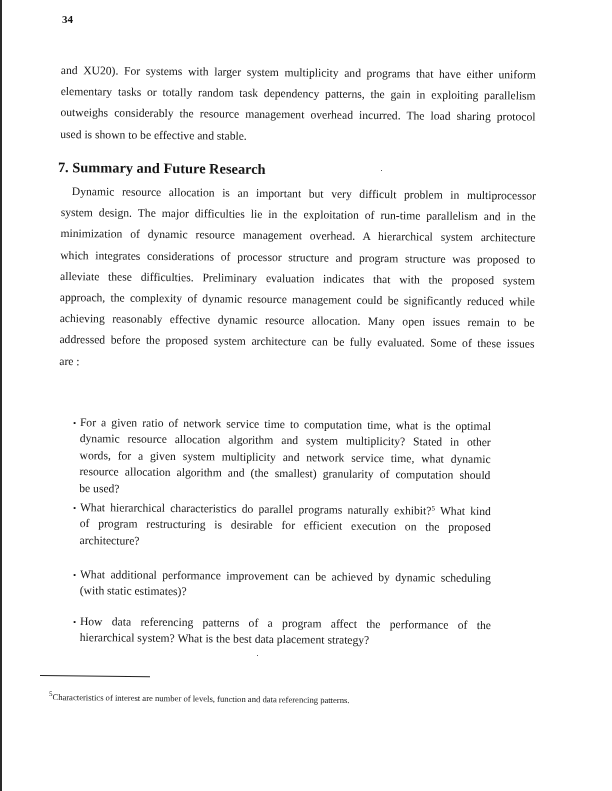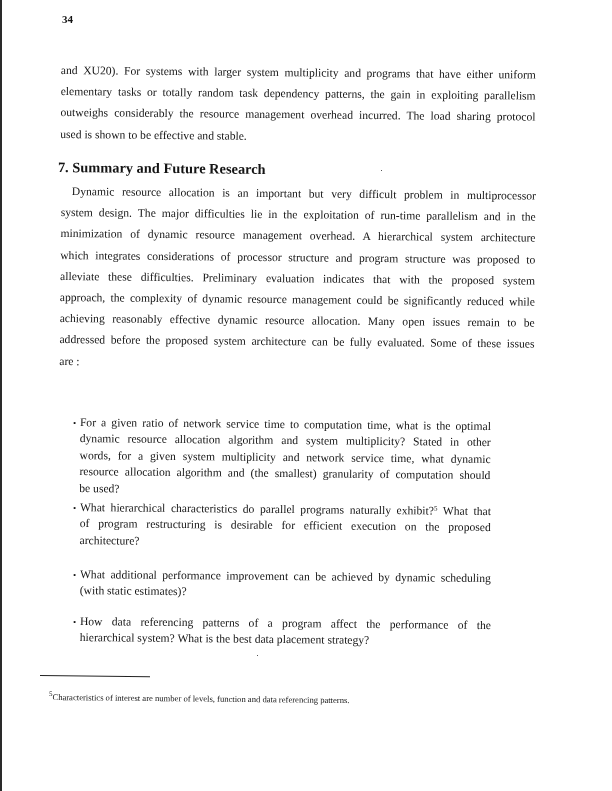--- a/index.html
+++ b/index.html
@@ -146,21 +146,21 @@
 
 <div class="bullet" style="top:415px;">
   <span class="line first"><span class="dot">•</span><span>For a given ratio of network service time to computation time, what is the optimal</span></span>
   <span class="line">dynamic resource allocation algorithm and system multiplicity?  Stated in other</span>
   <span class="line">words, for a given system multiplicity and network service time, what dynamic</span>
   <span class="line">resource allocation algorithm and (the smallest) granularity of computation should</span>
   <span class="line last">be used?</span>
 </div>
 
 <div class="bullet" style="top:500px;">
-  <span class="line first"><span class="dot">•</span><span>What hierarchical characteristics do parallel programs naturally exhibit?</span><sup>5</sup><span> What that</span></span>
+  <span class="line first"><span class="dot">•</span><span>What hierarchical characteristics do parallel programs naturally exhibit?</span><sup>5</sup><span> What kind</span></span>
   <span class="line">of program restructuring is desirable for efficient execution on the proposed</span>
   <span class="line last">architecture?</span>
 </div>
 
 <div class="bullet" style="top:567px;">
   <span class="line first"><span class="dot">•</span><span>What additional performance improvement can be achieved by dynamic scheduling</span></span>
   <span class="line last">(with static estimates)?</span>
 </div>
 
 <div class="bullet" style="top:614px;">

